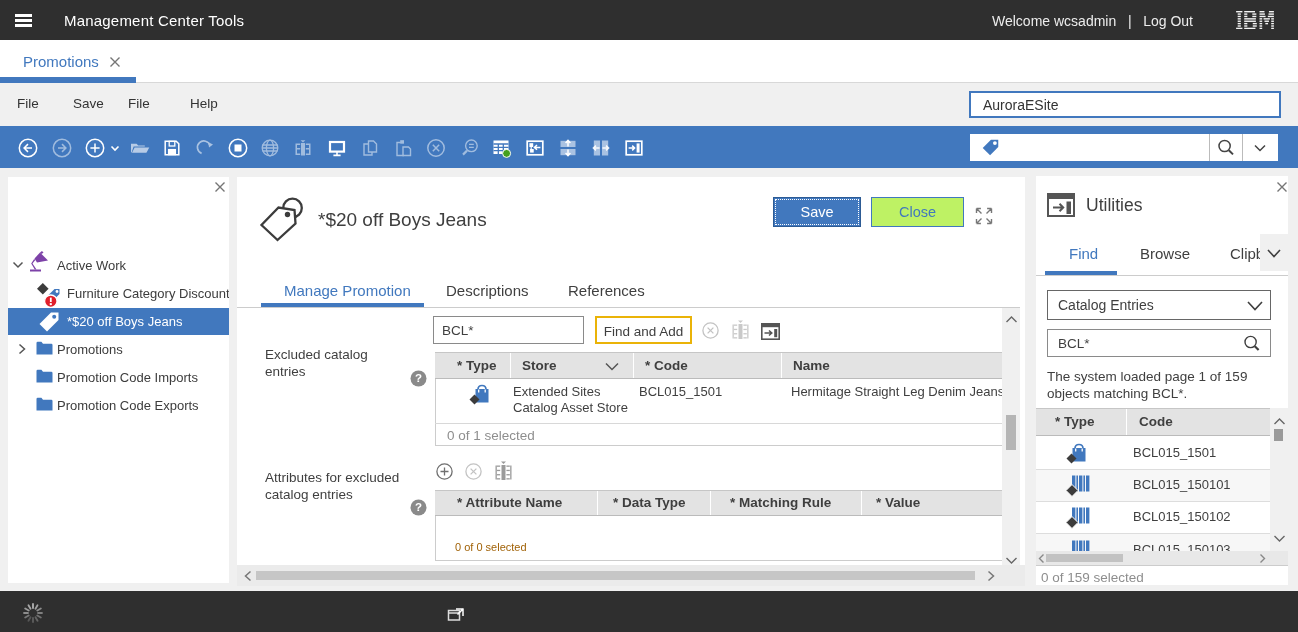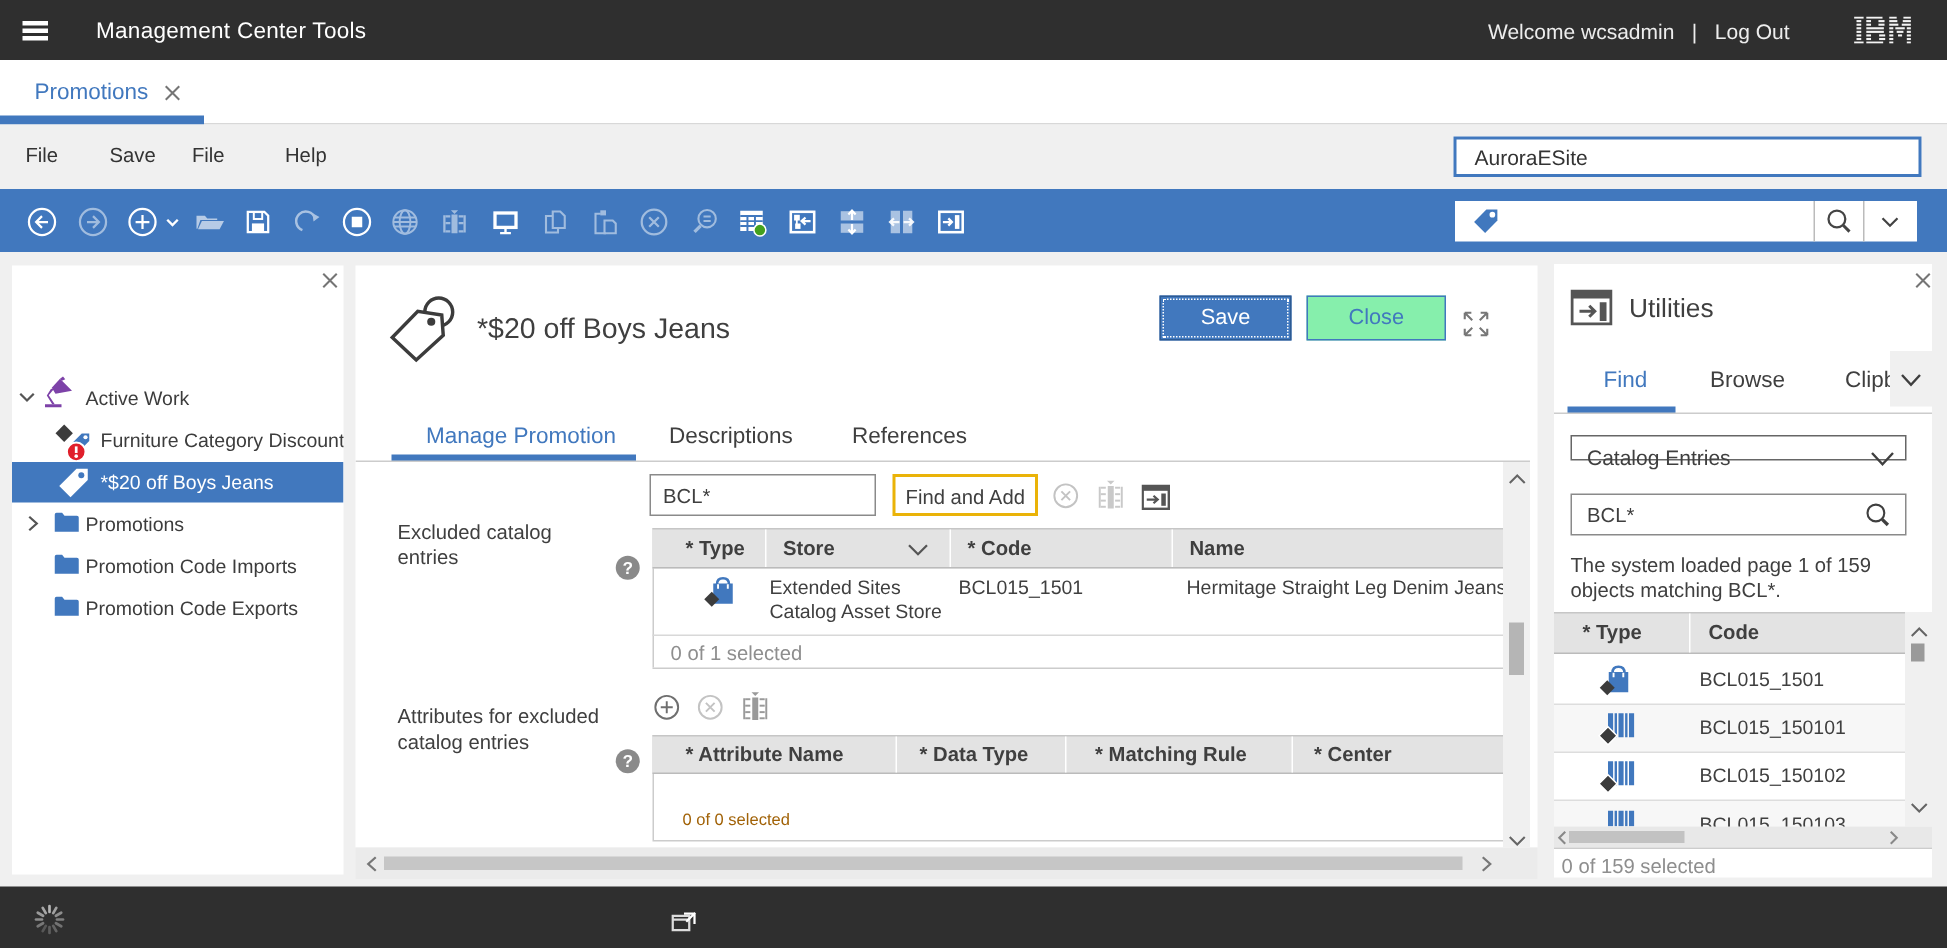--- a/index.html
+++ b/index.html
@@ -329,21 +329,21 @@
         <circle cx="34.5" cy="13" r="9.3"></circle>
         <path d="M19.5,45 L3.5,30 L20.5,12.5 L36.5,15 L37.5,28.5 Z" fill="#fff"></path>
       </g>
       <circle cx="29.5" cy="19.5" r="2.7" fill="#3c3c3c"></circle>
     </svg>
  <div class="abs" style="left:81px;top:32px;font-size:19px;color:#3f3f3f">*$20 off Boys Jeans</div>
  <div class="abs" style="left:536px;top:20px;width:88px;height:30px;background:#4178be;border:1px solid #2d5b94">
    <div class="abs" style="left:1px;top:1px;right:1px;bottom:1px;border:1px dotted #fff"></div>
    <div class="abs" style="width:100%;text-align:center;top:6px;color:#fff;font-size:14.5px">Save</div>
  </div>
- <div class="abs" style="left:634px;top:20px;width:93px;height:30px;background:#86efac;border:1px solid #4178be">
+ <div class="abs" style="left:634px;top:20px;width:93px;height:30px;background:#bef264;border:1px solid #4178be">
    <div class="abs" style="width:100%;text-align:center;top:6px;color:#4178be;font-size:14.5px">Close</div>
  </div>
  <svg class="abs" style="left:737px;top:29px" width="20" height="20" viewBox="0 0 20 20">
       <g stroke="#777" stroke-width="1.4" fill="none">
         <path d="M7.5,7.5 L2.5,2.5 M2.5,2.5 v4.4 M2.5,2.5 h4.4"></path>
         <path d="M12.5,7.5 L17.5,2.5 M17.5,2.5 v4.4 M17.5,2.5 h-4.4"></path>
         <path d="M7.5,12.5 L2.5,17.5 M2.5,17.5 v-4.4 M2.5,17.5 h4.4"></path>
         <path d="M12.5,12.5 L17.5,17.5 M17.5,17.5 v-4.4 M17.5,17.5 h-4.4"></path>
       </g>
     </svg>
@@ -453,21 +453,21 @@
  <svg class="abs" style="left:173px;top:322px" width="17" height="17" viewBox="0 0 17 17">
       <circle cx="8.5" cy="8.5" r="8" fill="#8a8a8a"></circle>
       <text x="8.5" y="12.4" text-anchor="middle" font-size="11.5" font-weight="bold" fill="#fff" font-family="Liberation Sans">?</text>
     </svg>
 
  <div class="abs" style="left:198px;top:313px;width:1px;height:70px;background:#ccc"></div>
  <div class="abs" style="left:198px;top:313px;width:567px;height:26px;background:#e3e3e3;border-top:1px solid #c6c6c6;border-bottom:1px solid #bbb"></div>
  <div class="abs thd" style="left:220px;top:318px">* Attribute Name</div>
  <div class="abs thd" style="left:376px;top:318px">* Data Type</div>
  <div class="abs thd" style="left:493px;top:318px">* Matching Rule</div>
- <div class="abs thd" style="left:639px;top:318px">* Center</div>
+ <div class="abs thd" style="left:639px;top:318px">* Value</div>
  <div class="abs" style="left:360px;top:314px;width:1px;height:24px;background:#fff"></div>
  <div class="abs" style="left:473px;top:314px;width:1px;height:24px;background:#fff"></div>
  <div class="abs" style="left:624px;top:314px;width:1px;height:24px;background:#fff"></div>
  <div class="abs" style="left:218px;top:364px;font-size:11px;color:#a16207">0 of 0 selected</div>
  <div class="abs" style="left:198px;top:383px;width:567px;height:1px;background:#ccc"></div>
 
  <div class="abs" style="left:765px;top:131px;width:18px;height:257px;background:#f0f0f0"></div>
  <svg class="abs" style="left:768px;top:138px" width="13" height="9" viewBox="0 0 13 9">
       <path d="M1.5,7 L6.5,2 L11.5,7" fill="none" stroke="#666" stroke-width="1.4"></path>
     </svg>
@@ -502,21 +502,21 @@
  <div class="abs" style="left:50px;top:19px;font-size:17.5px;color:#3f3f3f">Utilities</div>
  <div class="abs" style="left:33px;top:69px;font-size:15px;color:#4178be">Find</div>
  <div class="abs" style="left:104px;top:69px;font-size:15px;color:#3f3f3f">Browse</div>
  <div class="abs" style="left:194px;top:69px;width:30px;overflow:hidden;font-size:15px;color:#3f3f3f">Clipboard</div>
  <div class="abs" style="left:224px;top:58px;width:28px;height:37px;background:#f0f0f0"></div>
  <svg class="abs" style="left:230px;top:72px" width="16" height="11" viewBox="0 0 16 11">
       <path d="M2,2 L8,8.5 L14,2" fill="none" stroke="#3f3f3f" stroke-width="1.6"></path>
     </svg>
  <div class="abs" style="left:9px;top:95px;width:72px;height:5px;background:#4178be"></div>
  <div class="abs" style="left:0;top:99px;width:252px;height:1px;background:#ccc"></div>
- <div class="abs" style="left:11px;top:114px;width:224px;height:17px;background:#fff;border:1.5px solid #666">
+ <div class="abs" style="left:11px;top:114px;width:224px;height:30px;background:#fff;border:1.5px solid #666">
    <span class="abs" style="left:10px;top:6px;font-size:14px;color:#3f3f3f">Catalog Entries</span>
    <svg class="abs" style="left:198px;top:9px" width="18" height="12" viewBox="0 0 18 12">
         <path d="M2,2 L9,9.5 L16,2" fill="none" stroke="#3f3f3f" stroke-width="1.6"></path>
       </svg>
  </div>
  <div class="abs" style="left:11px;top:153px;width:224px;height:28px;background:#fff;border:1px solid #8a8a8a">
    <span class="abs" style="left:10px;top:6px;font-size:13.5px;color:#3f3f3f">BCL*</span>
    <svg class="abs" style="left:194px;top:4px" width="20" height="20" viewBox="0 0 20 20">
         <g fill="none" stroke="#3f3f3f">
           <circle cx="8.6" cy="8" r="5.6" stroke-width="1.4"></circle>

